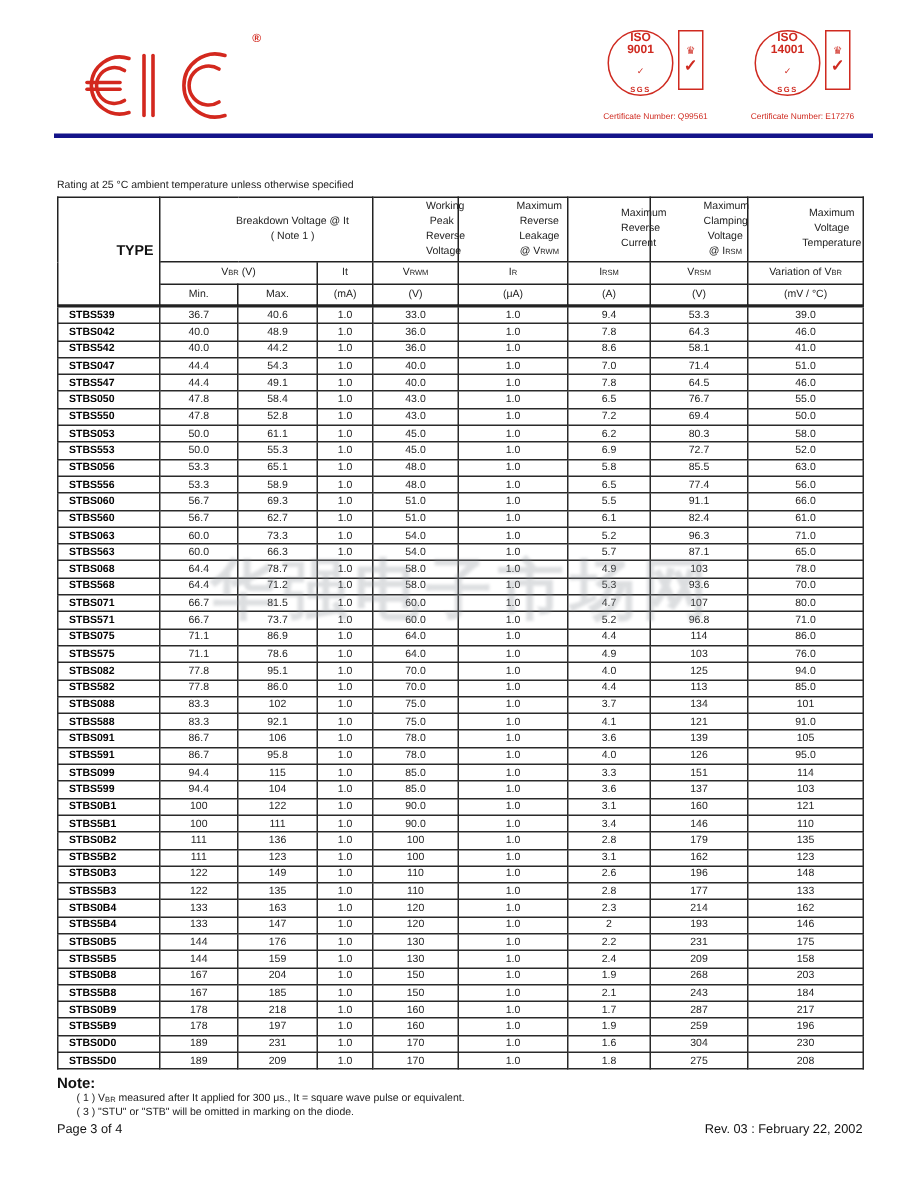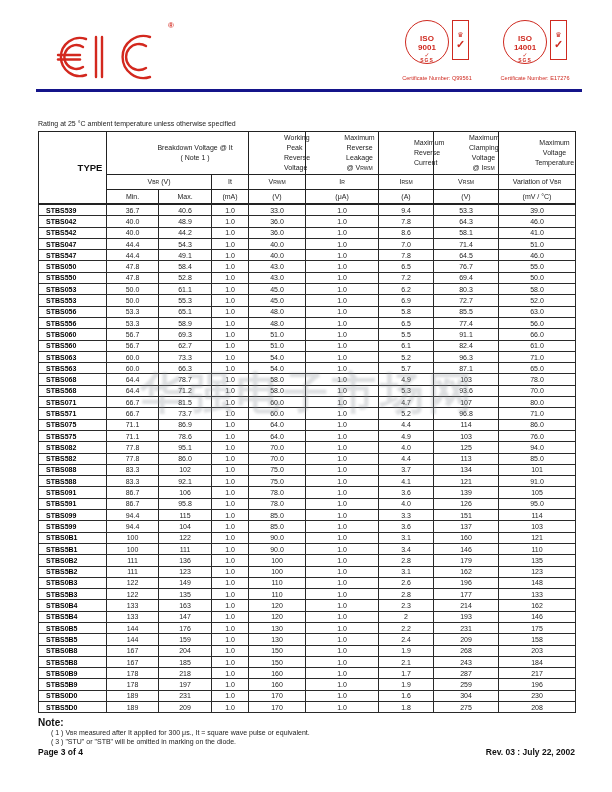--- a/index.html
+++ b/index.html
@@ -8,21 +8,21 @@
     font-family:"Liberation Sans", sans-serif; color:#1a1a1a; overflow:hidden;
   }
 
   
   .logo-wrap { position:absolute; left:46px; top:24px; width:130px; height:60px; }
   .reg-mark { position:absolute; right:2px; top:-3px; font-size:8px; color:#d3281e; font-weight:bold; }
   .stamps { position:absolute; right:34px; top:20px; display:flex; gap:12px; }
   .stamp { width:86px; text-align:center; }
   .stamp-gfx { display:flex; justify-content:center; align-items:flex-start; gap:3px; height:52px; }
   .seal { width:44px; height:44px; border:1.6px solid #cf2a20; border-radius:50%;
-          display:flex; flex-direction:column; align-items:center; justify-content:flex-end;
+          display:flex; flex-direction:column; align-items:center; justify-content:space-between;
           color:#cf2a20; box-sizing:border-box; }
   .seal-text { font-size:8px; font-weight:bold; line-height:1.05; text-align:center; }
   .seal-check { font-size:6px; line-height:1; }
   .sgs { font-size:5px; font-weight:bold; letter-spacing:1px; line-height:1; }
   .flag { width:17px; height:40px; border:1.2px solid #cf2a20; color:#cf2a20; box-sizing:border-box;
           display:flex; flex-direction:column; align-items:center; justify-content:center; gap:1px; }
   .crown-icon { font-size:7px; line-height:1; }
   .check-icon { font-size:11px; font-weight:bold; line-height:1; }
   .cert-no { font-size:5.6px; color:#cf2a20; margin-top:3px; white-space:nowrap; }
 
@@ -54,21 +54,21 @@
   .watermark { position:absolute; top:364px; left:140px; z-index:3; pointer-events:none;
                font-size:44px; font-weight:bold; letter-spacing:4px;
                color:#8f959c; opacity:0.30; filter:blur(1.2px); white-space:nowrap; }
 
   
   .notes { position:absolute; top:717px; left:38px; width:537px; }
   .notes-label { font-weight:bold; font-size:10px; color:#111; }
   .note-item { font-size:7px; margin-left:13px; line-height:1.35; color:#222; }
   .footer { position:absolute; top:747px; left:38px; width:537px;
             display:flex; justify-content:space-between; }
-  .footer div { font-size:8.5px; font-weight:bold; color:#111; }
+  .footer div { font-size:8.5px; font-weight:normal; color:#111; }
 </style>
 </head>
 <body>
 
 <div class="page">
 
   <div class="logo-wrap">
     <svg width="122" height="60" viewBox="0 0 122 60">
       <g fill="none" stroke="#d3281e" stroke-width="2.4" stroke-linecap="round">
 
@@ -680,16 +680,16 @@
   </table>
 
   <div class="notes">
     <div class="notes-label">Note:</div>
     <div class="note-item">( 1 )  V<sub>BR</sub> measured after It applied for 300 μs., It = square wave pulse or equivalent.</div>
     <div class="note-item">( 3 )  "STU" or "STB" will be omitted in marking on the diode.</div>
   </div>
 
   <div class="footer">
     <div>Page 3 of 4</div>
-    <div>Rev. 03 : July 22, 2002</div>
+    <div>Rev. 03 : February 22, 2002</div>
   </div>
 
 </div>
 
 </body></html>

